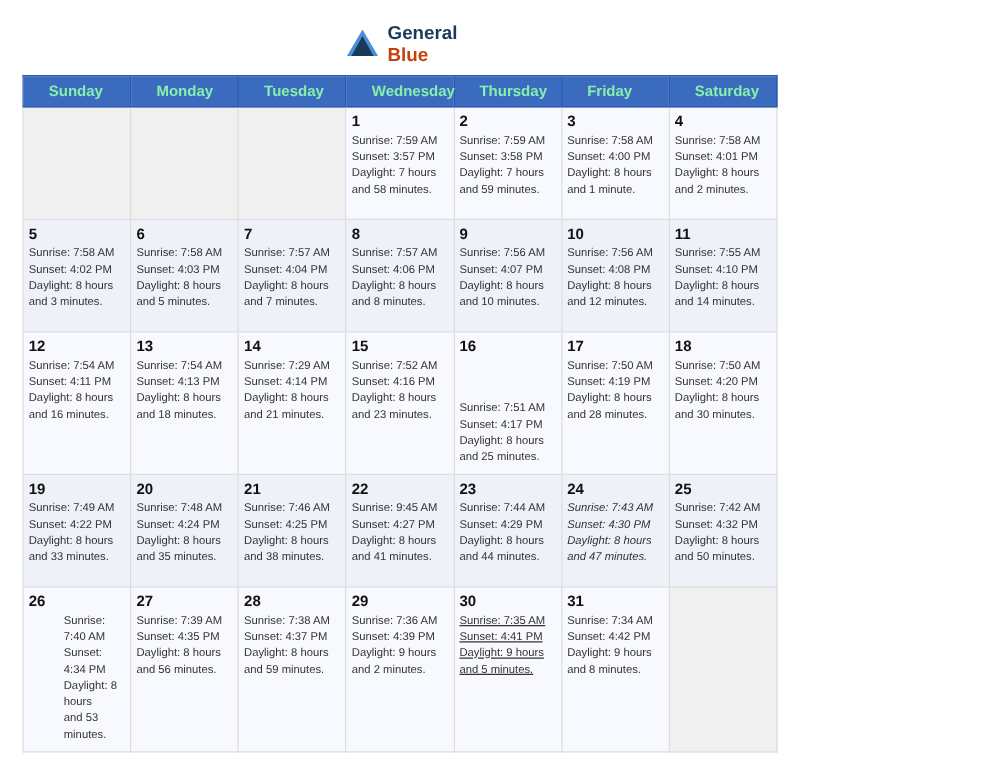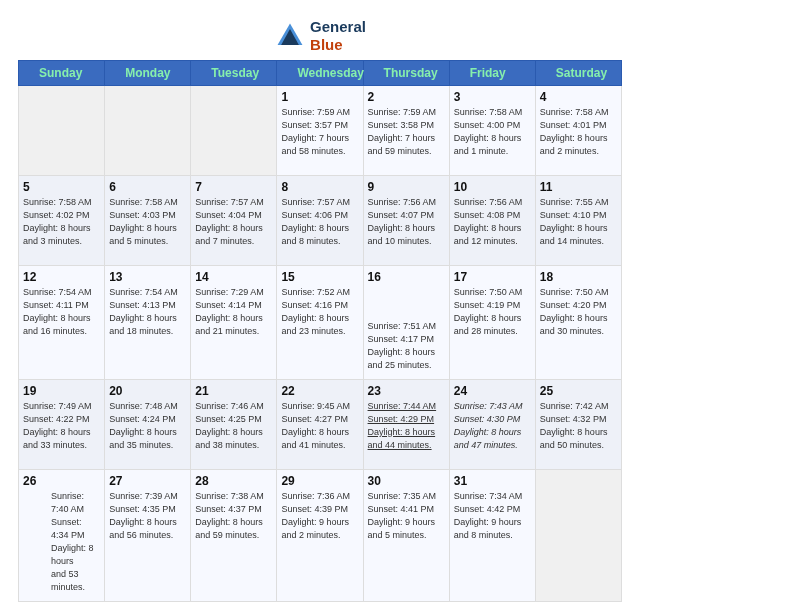--- a/index.html
+++ b/index.html
@@ -294,21 +294,21 @@
           </td>
           <td>
             <span class="day-num">22</span>
             <div class="day-info" style="white-space: pre-line;">Sunrise: 9:45 AM
 Sunset: 4:27 PM
 Daylight: 8 hours
 and 41 minutes.</div>
           </td>
           <td>
             <span class="day-num">23</span>
-            <div class="day-info" style="white-space: pre-line; text-decoration: underline;">Sunrise: 7:44 AM
+            <div class="day-info" style="white-space: pre-line;">Sunrise: 7:44 AM
 Sunset: 4:29 PM
 Daylight: 8 hours
 and 44 minutes.</div>
           </td>
           <td>
             <span class="day-num">24</span>
             <div class="day-info" style="white-space: pre-line; font-style: italic;">Sunrise: 7:43 AM
 Sunset: 4:30 PM
 Daylight: 8 hours
 and 47 minutes.</div>
@@ -345,21 +345,21 @@
           </td>
           <td>
             <span class="day-num">29</span>
             <div class="day-info" style="white-space: pre-line;">Sunrise: 7:36 AM
 Sunset: 4:39 PM
 Daylight: 9 hours
 and 2 minutes.</div>
           </td>
           <td>
             <span class="day-num">30</span>
-            <div class="day-info" style="white-space: pre-line;">Sunrise: 7:35 AM
+            <div class="day-info" style="white-space: pre-line; text-decoration: underline;">Sunrise: 7:35 AM
 Sunset: 4:41 PM
 Daylight: 9 hours
 and 5 minutes.</div>
           </td>
           <td>
             <span class="day-num">31</span>
             <div class="day-info" style="white-space: pre-line;">Sunrise: 7:34 AM
 Sunset: 4:42 PM
 Daylight: 9 hours
 and 8 minutes.</div>

